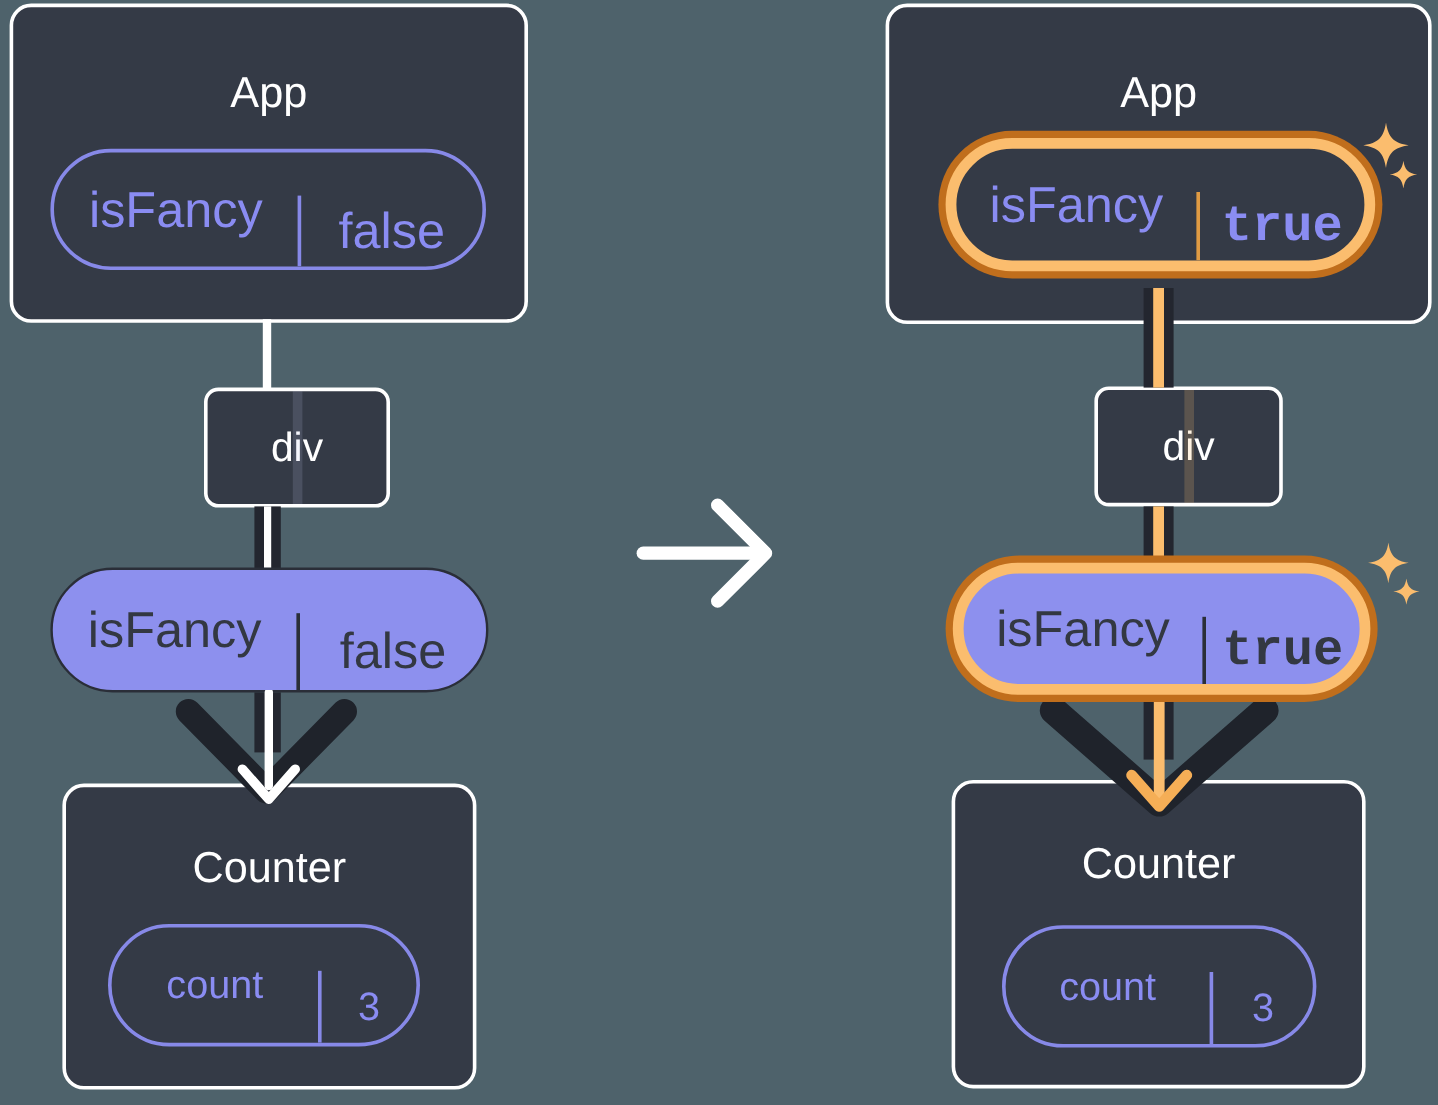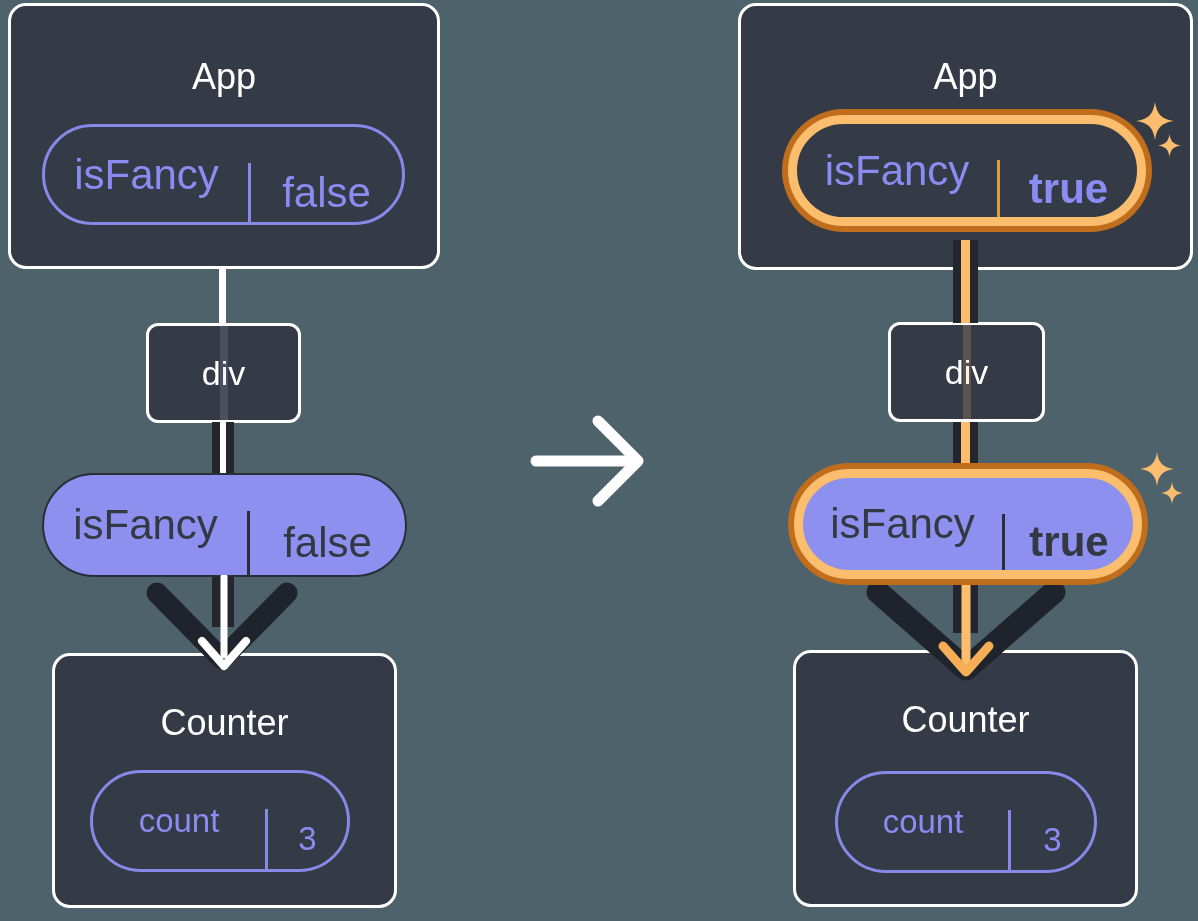--- a/index.html
+++ b/index.html
@@ -26,20 +26,21 @@
     font-size: 36px; font-weight: 400;
   }
   .node-card {
     position: absolute;
     background: var(--card, #343A46);
     border: 3px solid var(--card-border, #fff);
     border-radius: 12px;
     display: flex; align-items: center; justify-content: center;
     color: #fff; font-size: 34px;
     z-index: 1;
+    margin-left: 24px;
   }
   .node-stripe {
     position: absolute; top: 0; bottom: 0;
     left: 50%; width: 8px; margin-left: -4px;
   }
   .stripe-white  { background: rgba(190, 200, 235, 0.16); }
   .stripe-orange { background: rgba(251, 189, 110, 0.20); }
   
   .pill {
     position: absolute;
@@ -67,21 +68,21 @@
   .pill-filled .seg.value { border-left: 3px solid var(--pill-edge, #2A2E38); }
   .ring {
     box-shadow: 0 0 0 6px var(--orange-dark, #C06E1C);
     border: 9px solid var(--orange-light, #FBBD6E);
     border-radius: 60px;
   }
   .ring-hollow { background: var(--card, #343A46); color: var(--purple-text, #8A8CF2); }
   .ring-hollow .seg.value { border-left: 3px solid var(--orange-mid, #DF9A43); }
   .ring-filled { background: var(--purple-fill, #8D90EE); color: var(--dark-text, #333842); }
   .ring-filled .seg.value { border-left: 3px solid var(--pill-edge, #2A2E38); }
-  .bold { font-weight: 700; }
+  .bold { font-weight: 700; font-family: Liberation Mono, monospace; }
   
   .vline { position: absolute; z-index: 2; }
   .shaft { position: absolute; background: var(--dark-line, #23262F); z-index: 2; }
   .shaft .core { position: absolute; top: 0; bottom: 0; }
   .core-white  { background: #fff; }
   .core-orange { background: var(--orange-light, #FBBD6E); }
   .arrow-svg, .mid-arrow, .sparkle { position: absolute; z-index: 4; }
   .sparkle { z-index: 5; }
 </style>
 </head>

